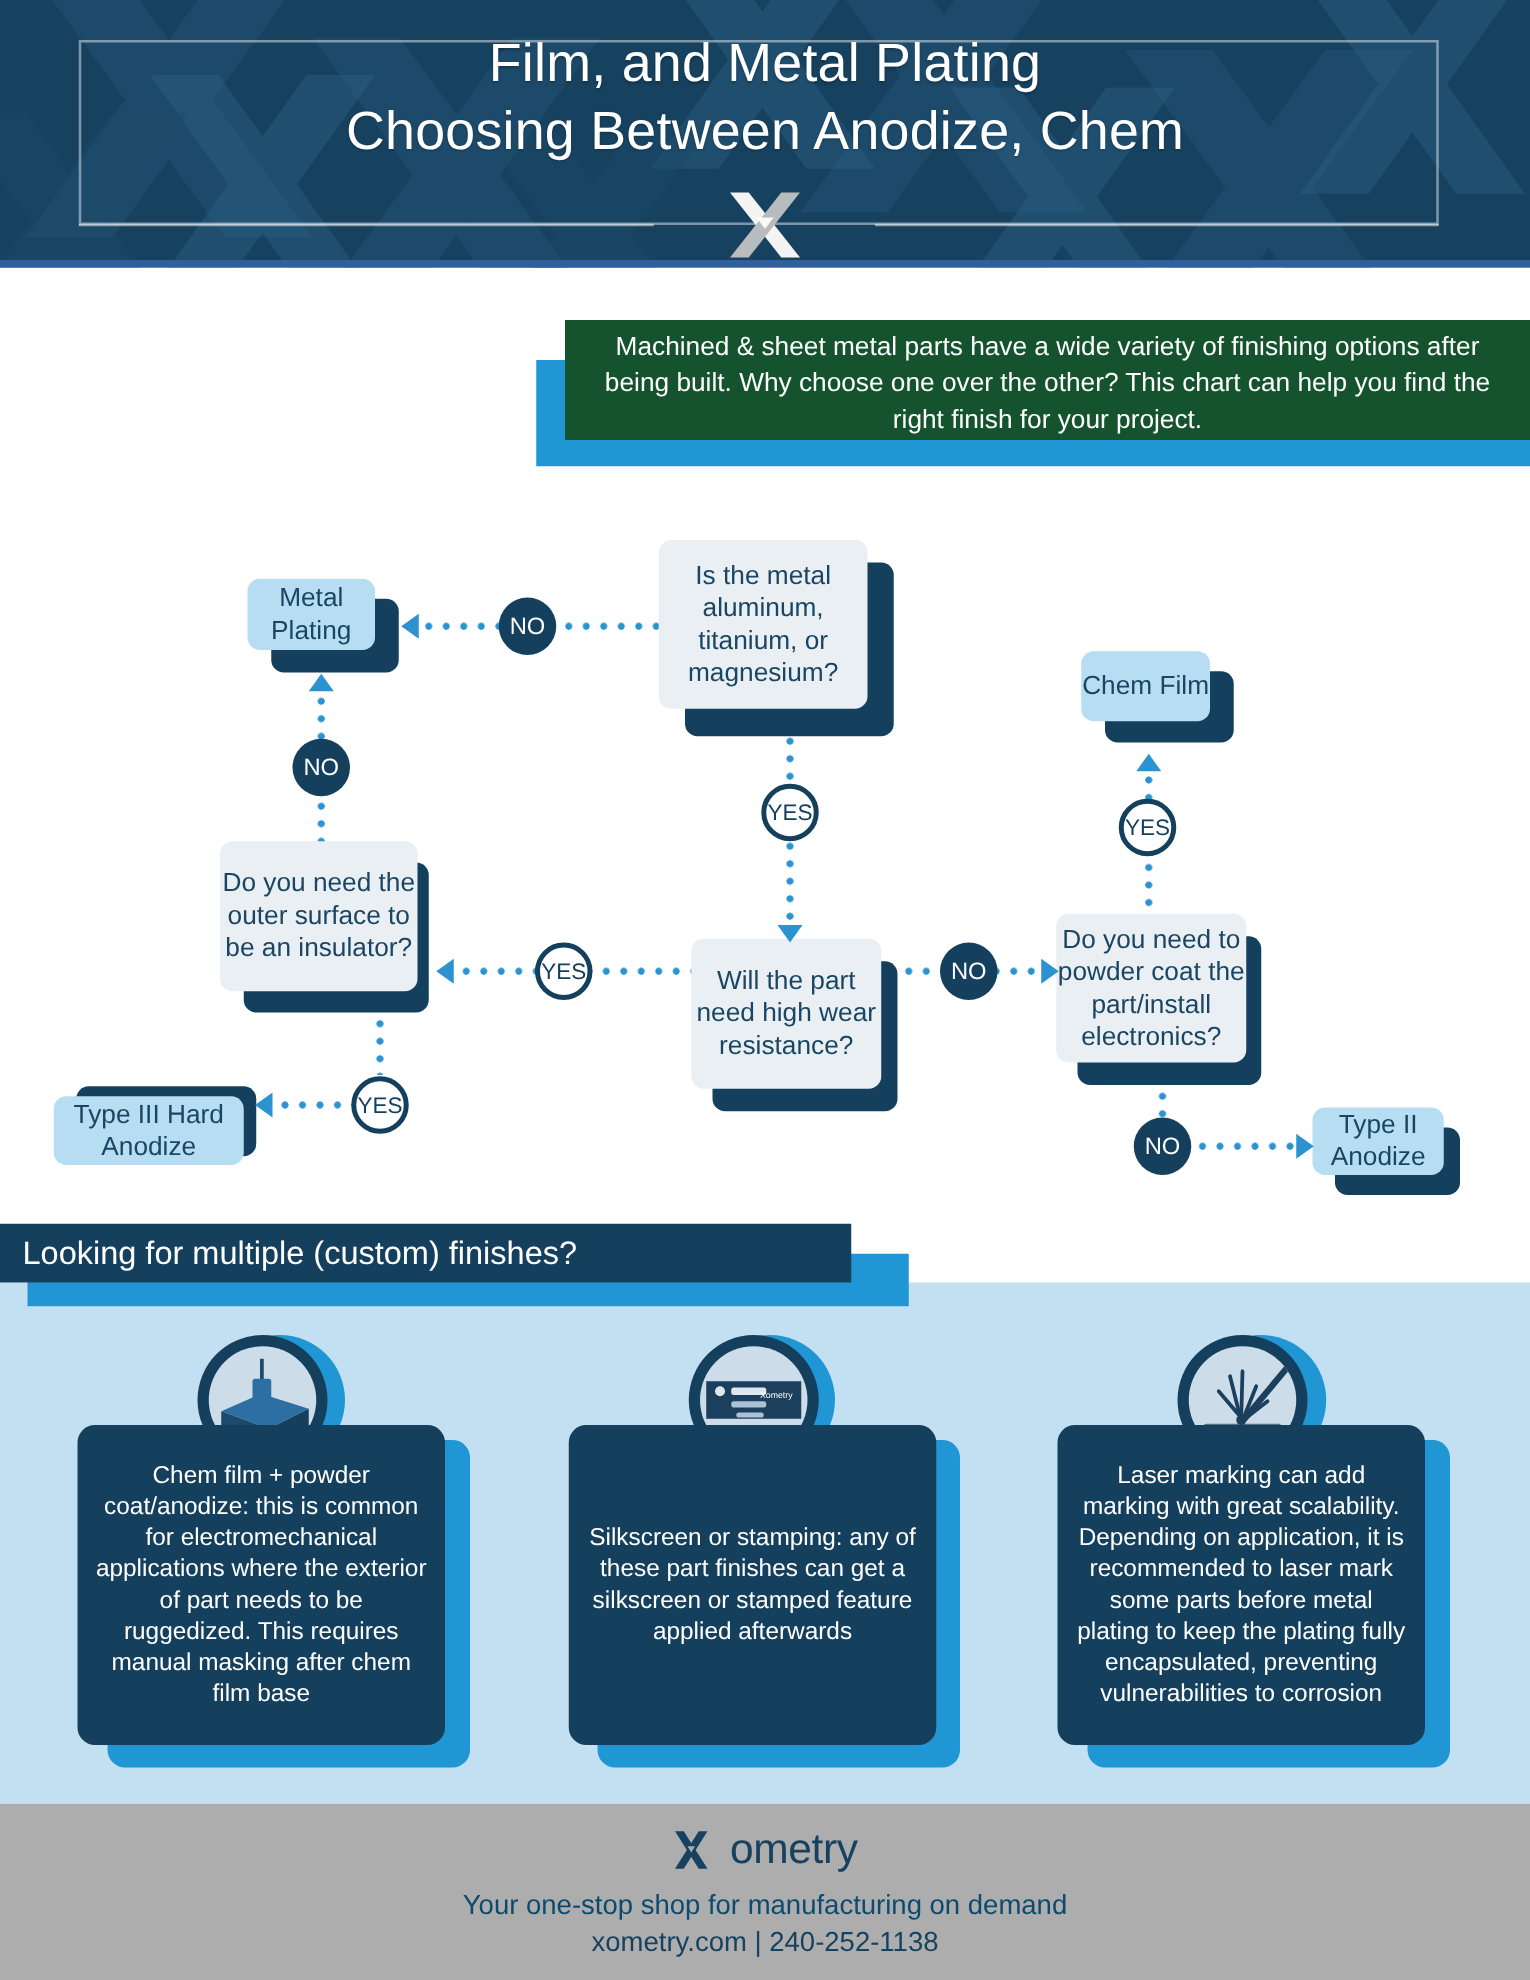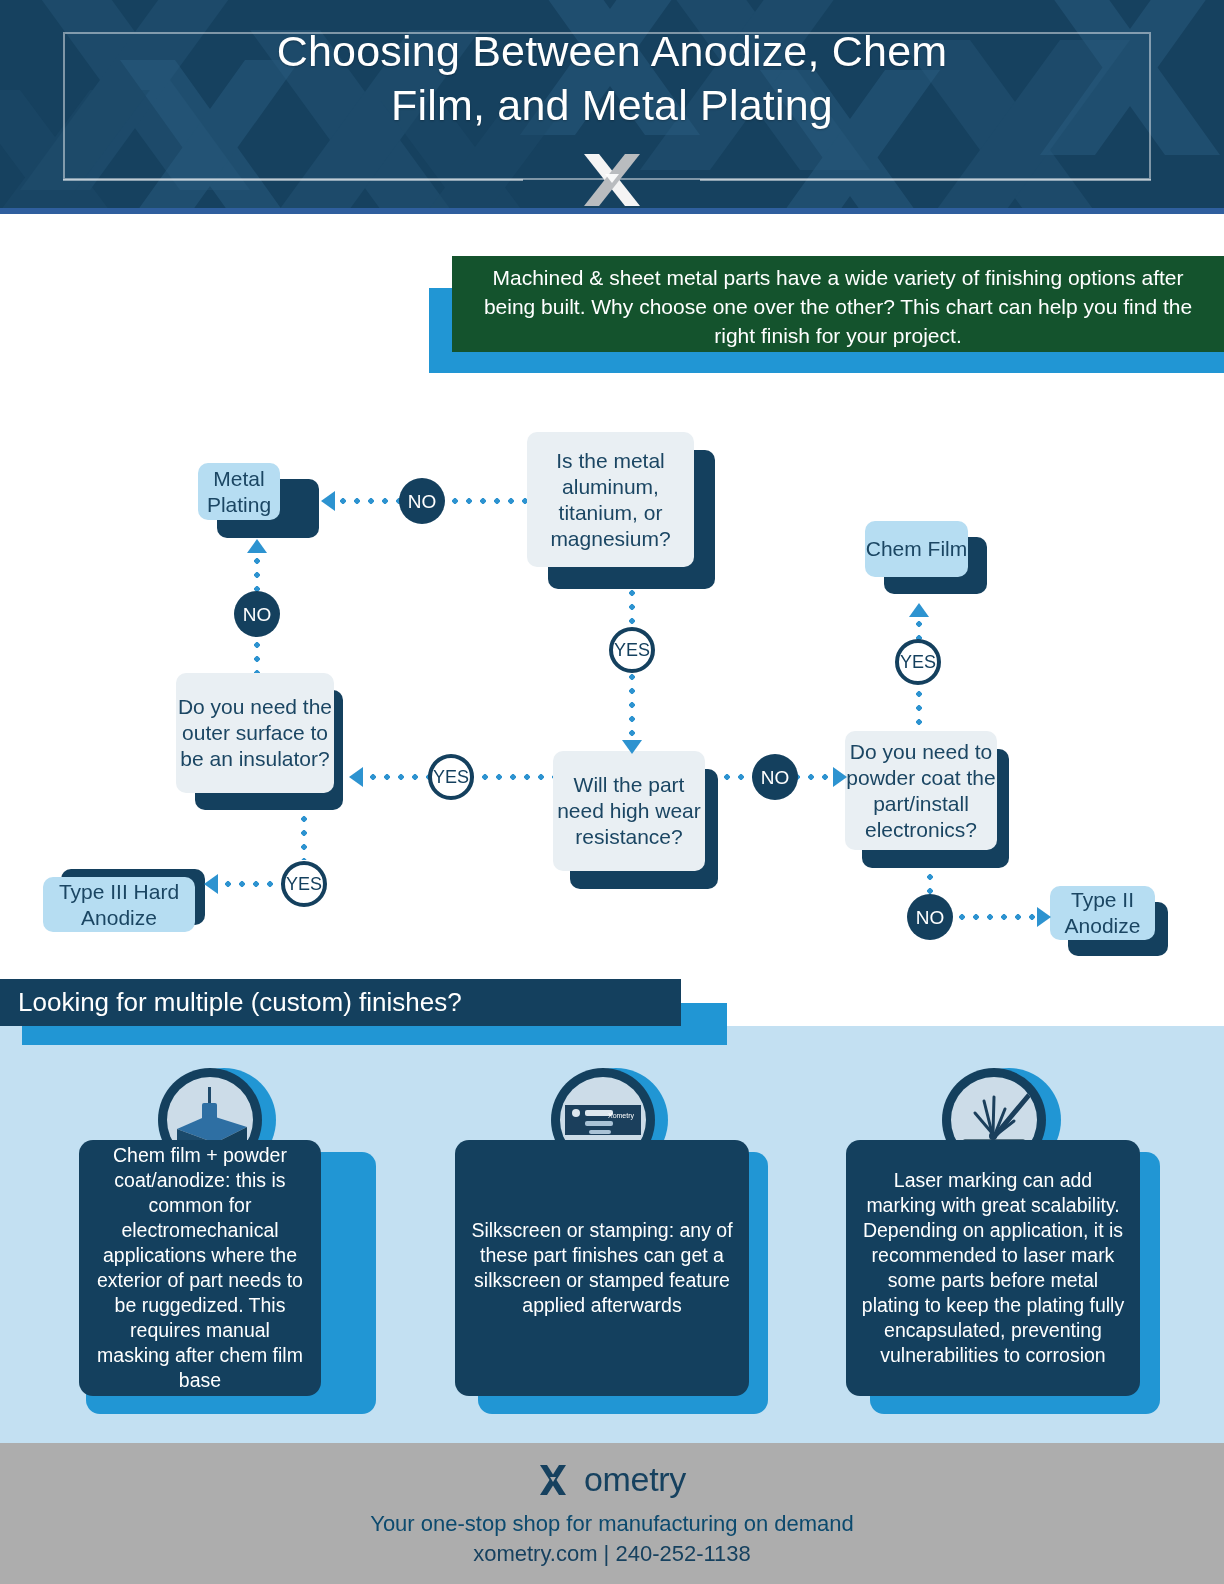--- a/index.html
+++ b/index.html
@@ -203,43 +203,43 @@
         <path d="M380 100 L440 100 L570 275 L510 275 Z"></path>
         <path d="M570 100 L510 100 L380 275 L440 275 Z"></path>
       </g>
     </svg>
 
     <div id="header-frame"></div>
     <div id="header-rule-left"></div>
     <div id="header-rule-right"></div>
 
     <div id="header-title">
+      <div>Film, and Metal Plating</div>
       <div>Choosing Between Anodize, Chem</div>
-      <div>Film, and Metal Plating</div>
     </div>
 
     <svg id="header-logo" viewBox="0 0 68 56">
       <path d="M6 2 L21 2 L62 54 L47 54 Z" fill="#f4f4f4"></path>
       <path d="M62 2 L47 2 L6 54 L21 54 Z" fill="#b9bcbf"></path>
       <path d="M27 22 L41 22 L34 31 Z" fill="#ffffff" opacity="0.9"></path>
     </svg>
 
     <div id="header-bottom-strip"></div>
   </div>
 
   <div id="intro-shadow"></div>
   <div id="intro-box">Machined &amp; sheet metal parts have a wide variety of finishing options after being built.  Why choose one over the other? This chart can help you find the right finish for your project.</div>
 
   <div id="flow">
 
     <div class="shadow" style="left:548px; top:44px; width:167px; height:139px;"></div>
     <div class="qbox" style="left:527px; top:26px; width:167px; height:135px;">Is the metal aluminum, titanium, or magnesium?</div>
 
     <div class="shadow" style="left:217px; top:73px; width:102px; height:59px;"></div>
-    <div class="obox" style="left:198px; top:57px; width:82px; height:57px;">Metal Plating</div>
+    <div class="obox" style="left:198px; top:57px; width:102px; height:57px;">Metal Plating</div>
 
     <div class="dotrow" style="left:336px; top:92px; width:192px;"></div>
     <div class="arw arw-l" style="left:321px; top:85px;"></div>
     <div class="badge badge-no" style="left:399px; top:72px;">NO</div>
 
     <div class="dotcol" style="left:629px; top:166px; width:6px; height:180px;"></div>
     <div class="arw arw-d" style="left:622px; top:334px;"></div>
     <div class="badge badge-yes" style="left:609px; top:221px;">YES</div>
 
     <div class="shadow" style="left:570px; top:363px; width:148px; height:120px;"></div>
@@ -301,21 +301,21 @@
           <rect x="41" y="10" width="3" height="18" fill="#1f4a6b"></rect>
           <rect x="35" y="26" width="15" height="22" rx="2" fill="#2e6fa3"></rect>
           <rect x="40" y="46" width="4" height="10" fill="#1f4a6b"></rect>
           <polygon points="10,52 42,38 80,50 48,66" fill="#2e6fa3"></polygon>
           <polygon points="10,52 10,66 48,80 48,66" fill="#1b4a6b"></polygon>
           <polygon points="48,66 48,80 80,64 80,50" fill="#15405c"></polygon>
         </svg>
       </div>
     </div>
     <div class="card-shadow" style="left:86px; top:1152px; width:290px; height:262px;"></div>
-    <div class="card" style="left:79px; top:1140px; width:242px; height:256px;">Chem film + powder coat/anodize: this is common for electromechanical applications where the exterior of part needs to be ruggedized. This requires manual masking after chem film base</div>
+    <div class="card" style="left:62px; top:1140px; width:294px; height:256px;">Chem film + powder coat/anodize: this is common for electromechanical applications where the exterior of part needs to be ruggedized. This requires manual masking after chem film base</div>
   </div>
 
   <div class="card-wrap" style="left:0; top:0;">
     <div class="icon-ring-shadow" style="left:564px; top:1068px;"></div>
     <div class="icon-ring" style="left:551px; top:1068px;">
       <div class="icon-inner">
         <svg viewBox="0 0 86 86" width="86" height="86">
           <rect x="5" y="28" width="76" height="30" fill="#1b3f5c"></rect>
           <circle cx="16" cy="36" r="4" fill="#dde7ef"></circle>
           <rect x="25" y="33" width="28" height="6" rx="2" fill="#dde7ef"></rect>

